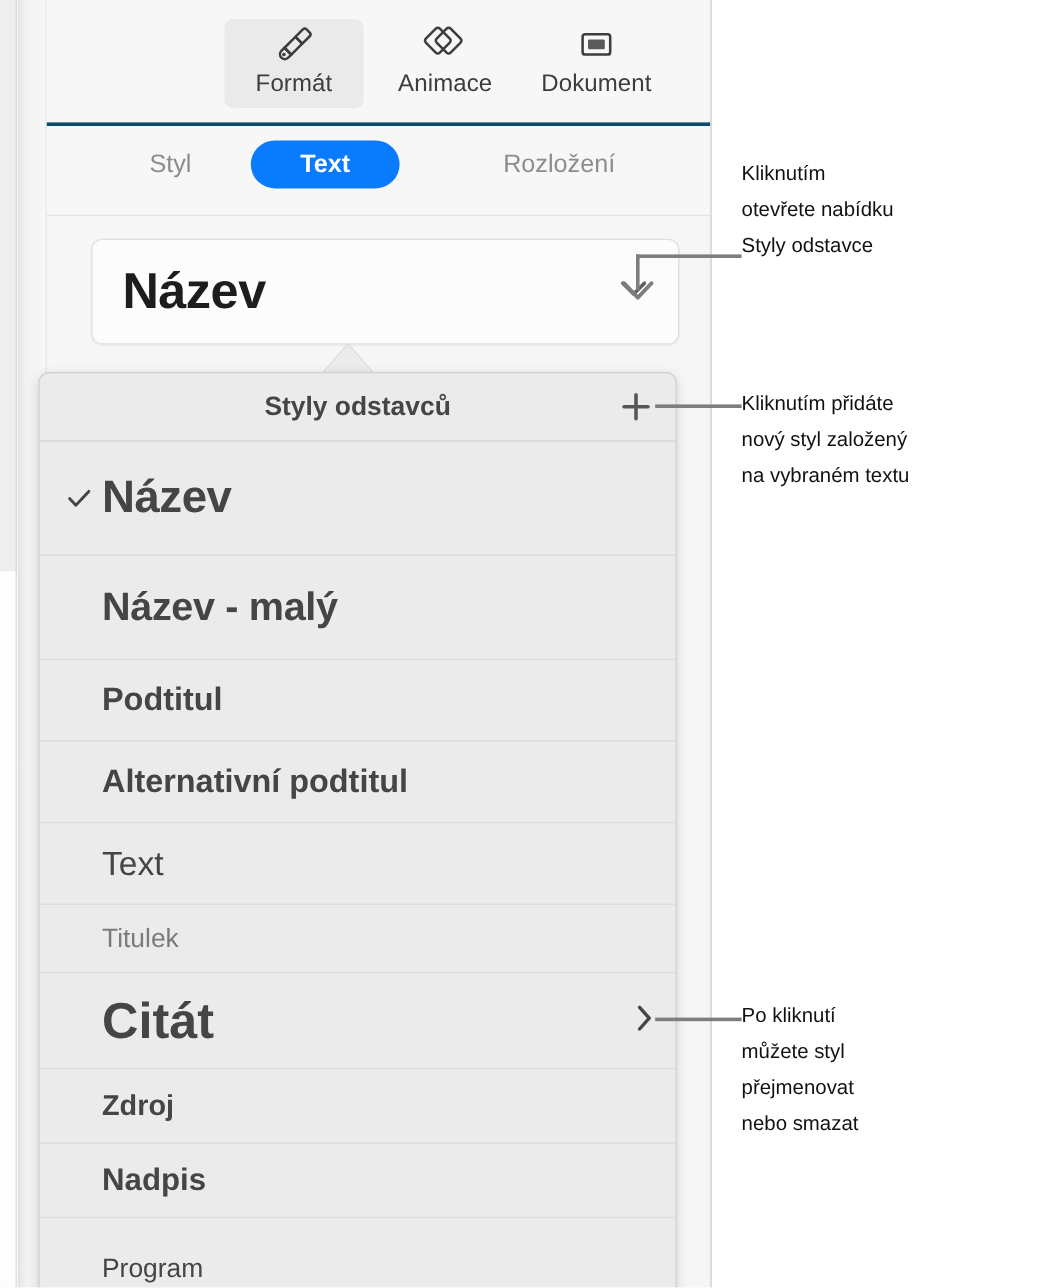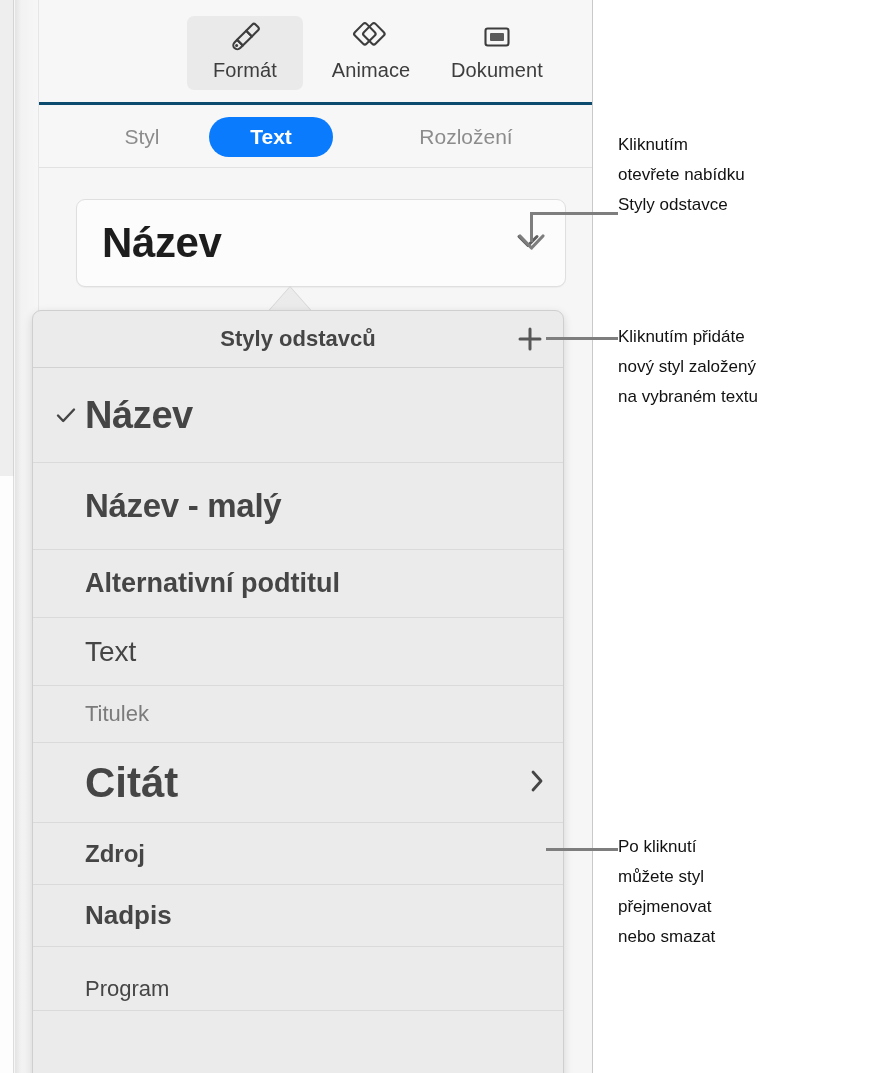--- a/index.html
+++ b/index.html
@@ -107,21 +107,21 @@
   #tb-format  { left: 148px; }
   #tb-animate { left: 274px; }
   #tb-doc     { left: 400px; }
 
   
   #tabbar {
     position: absolute;
     left: 39px;
     top: 106px;
     right: 0;
-    height: 62px;
+    height: 74px;
     background: #f7f7f7;
     border-bottom: 1px solid #e2e2e2;
     box-sizing: border-box;
   }
   .tab {
     position: absolute;
     top: 11px;
     height: 40px;
     line-height: 40px;
     border-radius: 20px;
@@ -359,20 +359,23 @@
           <div class="srow" style="height: 95px;">
             <span class="check"><svg width="22" height="22" viewBox="0 0 22 22" fill="none">
                 <path d="M3 11.5L8.2 17L19 5.5" stroke="#454545" stroke-width="2.4" stroke-linecap="round" stroke-linejoin="round"></path>
               </svg></span>
             <span class="slabel v-title">Název</span>
           </div>
           <div class="srow" style="height: 87px;">
             <span class="slabel v-title-sm">Název - malý</span>
           </div>
           <div class="srow" style="height: 68px;">
+            <span class="slabel v-subtitle">Podtitul</span>
+          </div>
+          <div class="srow" style="height: 68px;">
             <span class="slabel v-altsub">Alternativní podtitul</span>
           </div>
           <div class="srow" style="height: 68px;">
             <span class="slabel v-body">Text</span>
           </div>
           <div class="srow" style="height: 57px;">
             <span class="slabel v-caption">Titulek</span>
           </div>
           <div class="srow" style="height: 80px;">
             <span class="slabel v-quote">Citát</span>

